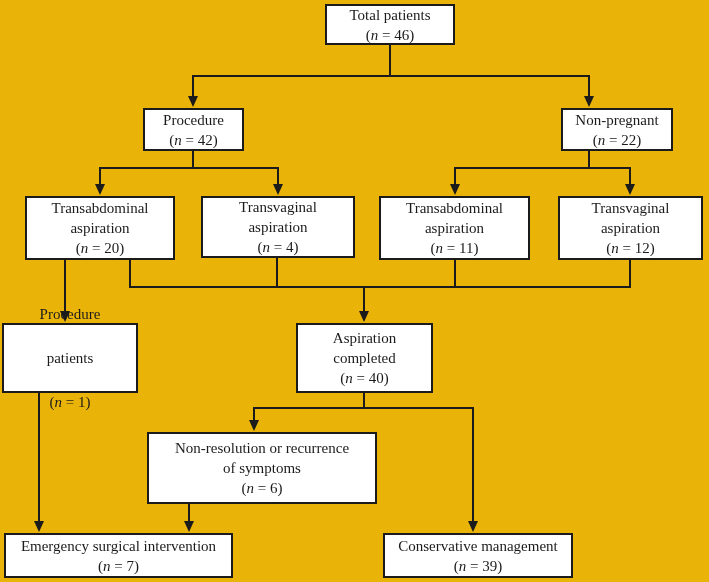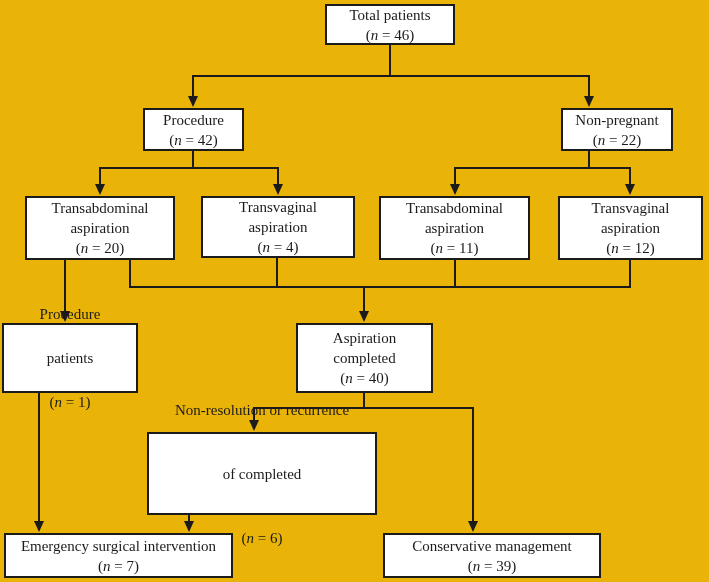--- a/index.html
+++ b/index.html
@@ -126,29 +126,29 @@
     <div class="line">patients</div>
     <div class="line count"><span>(</span><i>n</i><span> = </span><span>1</span><span>)</span></div>
   </div>
 
   <div class="node" style="left:296px; top:323px; width:137px; height:70px;">
     <div class="line">Aspiration</div>
     <div class="line">completed</div>
     <div class="line count"><span>(</span><i>n</i><span> = </span><span>40</span><span>)</span></div>
   </div>
 
-  <div class="node" style="left:147px; top:432px; width:230px; height:83px;gap:44px;">
+  <div class="node" style="left:147px; top:432px; width:230px; height:72px;">
     <div class="line">Non-resolution or recurrence</div>
-    <div class="line">of completed</div>
+    <div class="line">of symptoms</div>
     <div class="line count"><span>(</span><i>n</i><span> = </span><span>6</span><span>)</span></div>
   </div>
 
   <div class="node" style="left:4px; top:533px; width:229px; height:45px;">
     <div class="line">Emergency surgical intervention</div>
     <div class="line count"><span>(</span><i>n</i><span> = </span><span>7</span><span>)</span></div>
   </div>
 
-  <div class="node" style="left:383px; top:533px; width:218px; height:45px;">
+  <div class="node" style="left:383px; top:533px; width:190px; height:45px;">
     <div class="line">Conservative management</div>
     <div class="line count"><span>(</span><i>n</i><span> = </span><span>39</span><span>)</span></div>
   </div>
 
 </div>
 
 </body></html>

